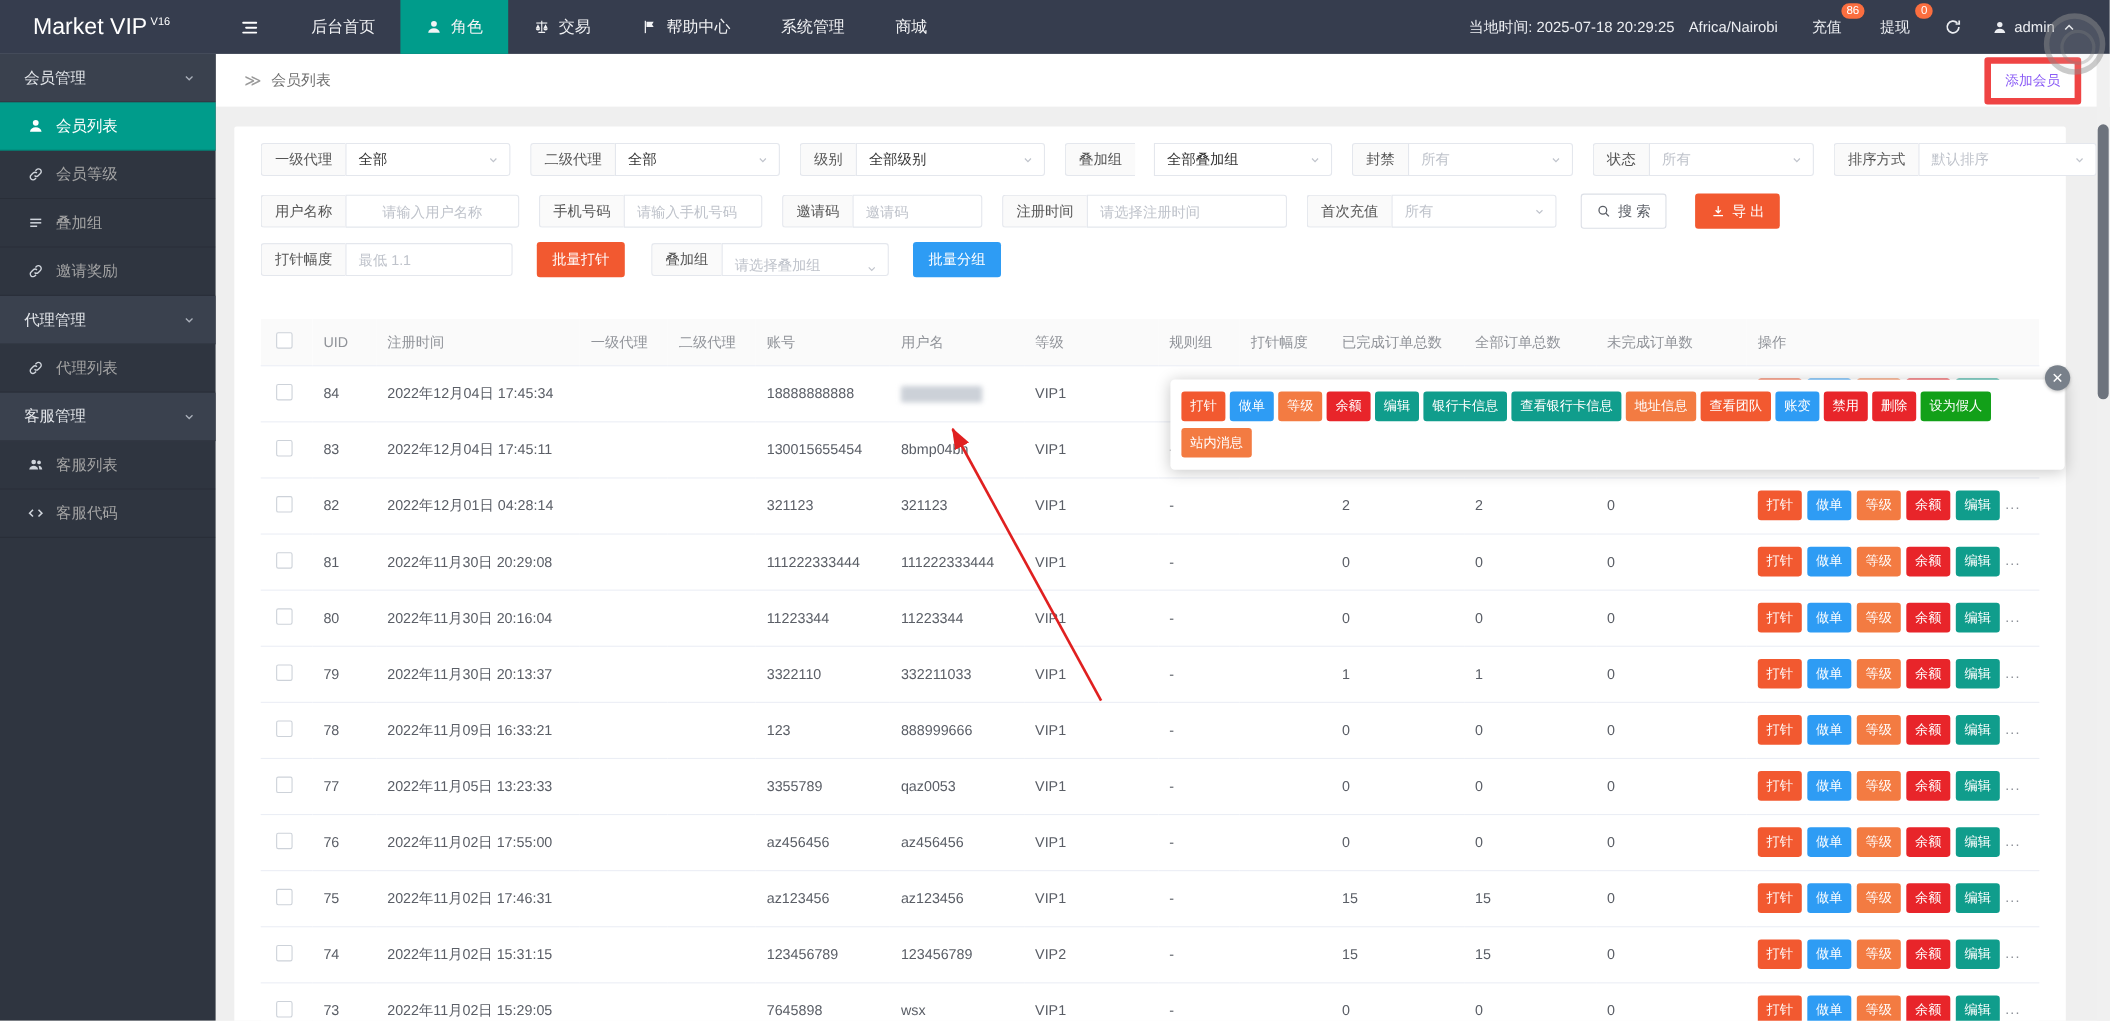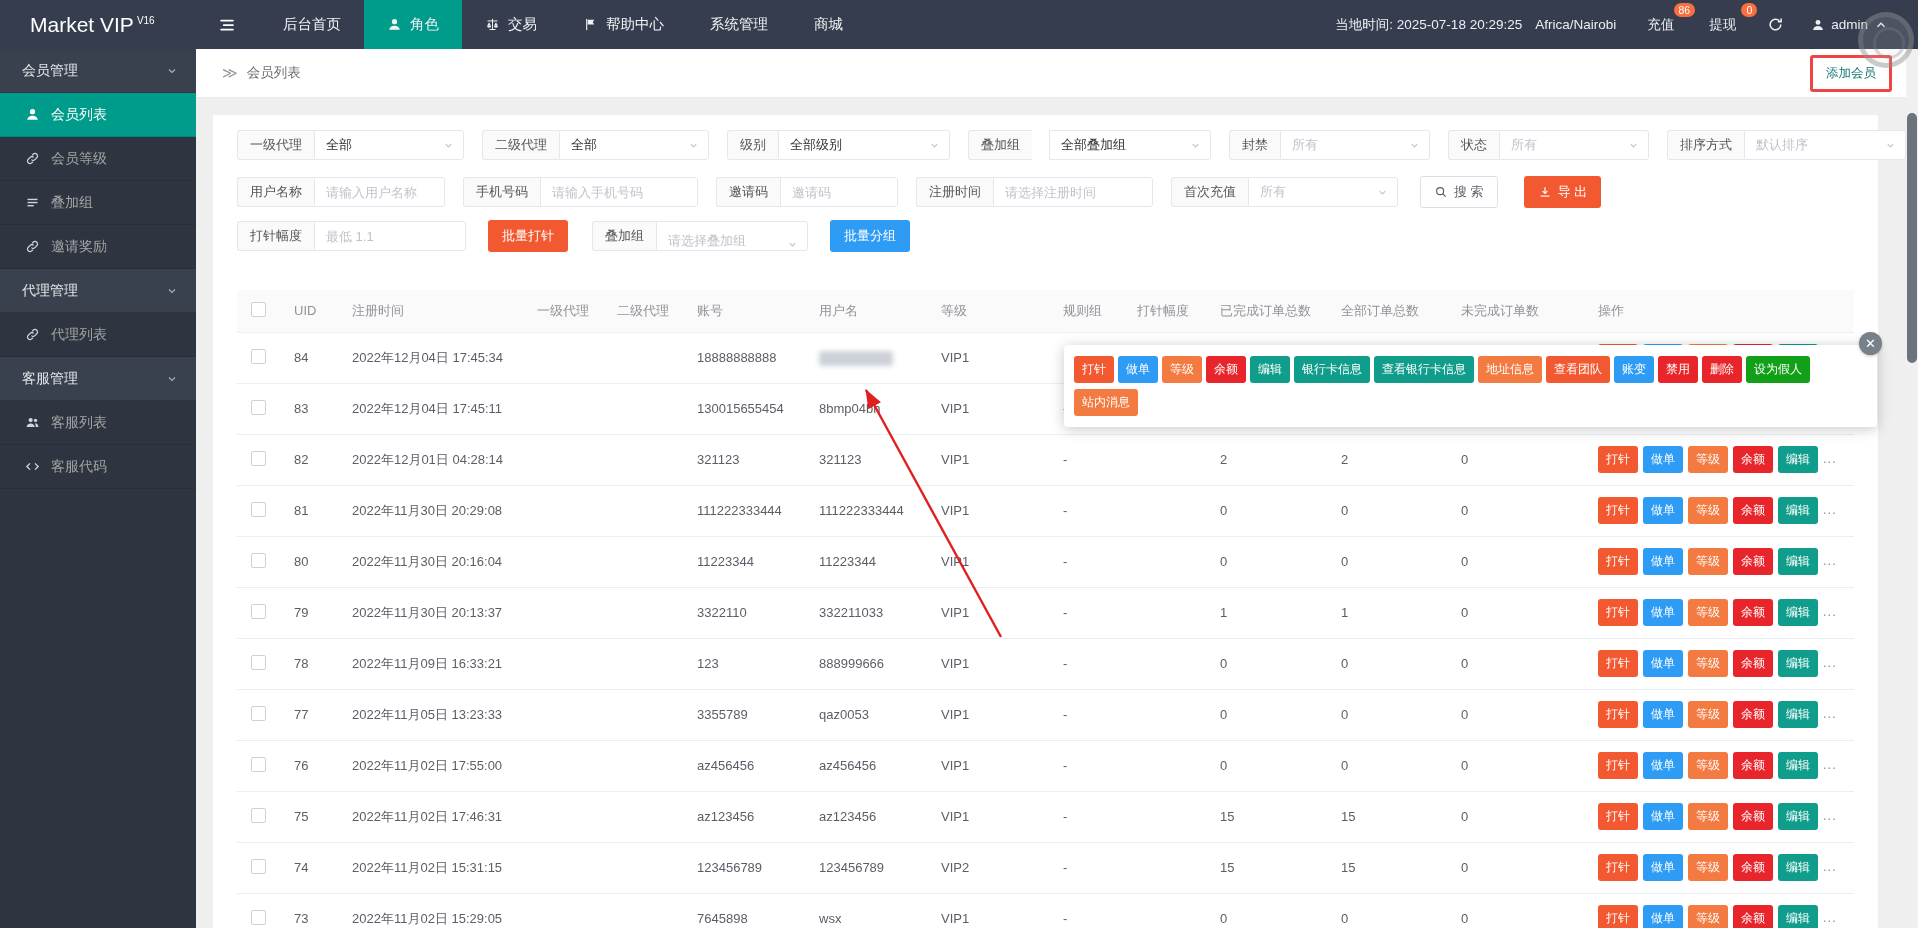--- a/index.html
+++ b/index.html
@@ -46,21 +46,21 @@
   .side-item .icon { color:#cfd4db; }
   .side-item.active { background:#009c8b; color:#fff; }
   .side-item.active .icon { color:#fff; }
 
   
   .main { position:absolute; left:196px; top:49px; right:0; bottom:0; }
   .crumbbar { height:49px; background:#fff; display:flex; align-items:center; justify-content:space-between;
     padding:0 26px; border-bottom:1px solid #ececec; }
   .crumb { color:#6d6d6d; font-size:13.5px; display:flex; align-items:center; gap:9px; }
   .crumb-glyph { color:#9a9a9a; font-size:15px; }
-  .add-btn { background:#fff; border:3px solid #ef4444; border-radius:3px; color:#0f766e;
+  .add-btn { background:#fff; border:6px solid #ef4444; border-radius:3px; color:#8b5cf6;
     font-size:12.5px; padding:7px 13px; cursor:pointer; }
 
   .panel { position:absolute; top:66px; left:17px; width:1665px; height:1000px; background:#fff;
     border-radius:2px; padding:15px 24px; }
 
   .frow { display:flex; align-items:center; gap:18px; }
   #frow1 { margin-bottom:16px; }
   #frow2 { margin-bottom:12px; }
   #frow3 { margin-bottom:0; }
   .combo { display:flex; align-items:stretch; }
@@ -74,24 +74,24 @@
   .combo-field .chev svg { width:11px; height:11px; }
   .combo-field.muted .val { color:#bfc3cb; }
   .combo-input { height:30px; border:1px solid #e4e7ed; border-radius:0 3px 3px 0; background:#fff;
     font-size:13px; color:#333; padding:0 11px; outline:none; }
   .combo-input::placeholder { color:#bfc3cb; }
 
   #frow1 .combo .combo-field { width:150px; }
   #frow1 .combo:nth-child(3) .combo-field { width:172px; }
   #frow1 .combo:nth-child(4) .combo-field { width:162px;margin-left:17px; }
   #frow1 .combo:nth-child(7) .combo-field { width:162px; }
-  #frow2 .combo:nth-child(1) .combo-input { width:131px; }
-  #frow2 .combo:nth-child(2) .combo-input { width:158px; }
+  #frow2 .combo:nth-child(1) .combo-input { width:158px;text-align:center; }
+  #frow2 .combo:nth-child(2) .combo-input { width:126px; }
   #frow2 .combo:nth-child(3) .combo-input { width:118px; }
-  #frow2 .combo:nth-child(4) .combo-input { width:160px; }
+  #frow2 .combo:nth-child(4) .combo-input { width:182px; }
   #frow2 .combo:nth-child(5) .combo-field { width:150px; }
   #frow3 .combo:nth-child(1) .combo-input { width:152px; }
   #frow3 .combo:nth-child(3) .combo-field { width:152px;align-items:flex-end; }
 
   .search-btn { height:32px; background:#fff; border:1px solid #dcdfe6; border-radius:3px;
     padding:0 13px; font-size:13px; color:#5a5e66; display:flex; align-items:center; gap:6px; cursor:pointer; }
   .search-btn svg { width:14px; height:14px; }
   .solid-btn { height:32px; border:none; border-radius:3px; padding:0 14px; font-size:13px;
     color:#fff; display:flex; align-items:center; gap:6px; cursor:pointer; white-space:nowrap; }
   .solid-btn svg { width:14px; height:14px; }

